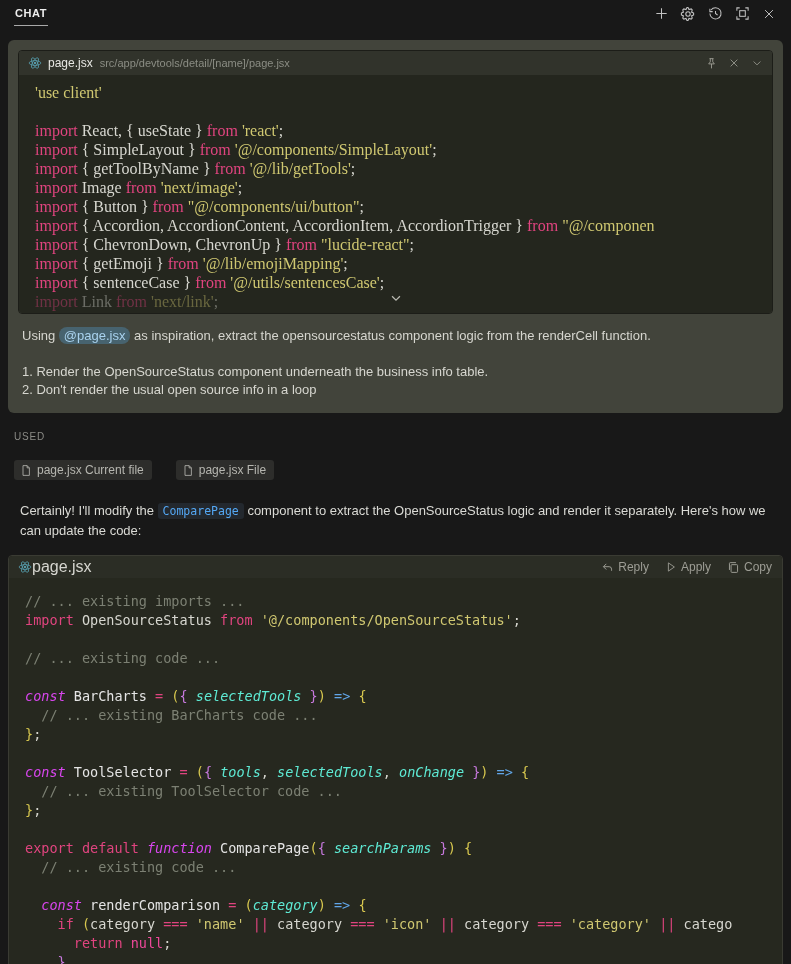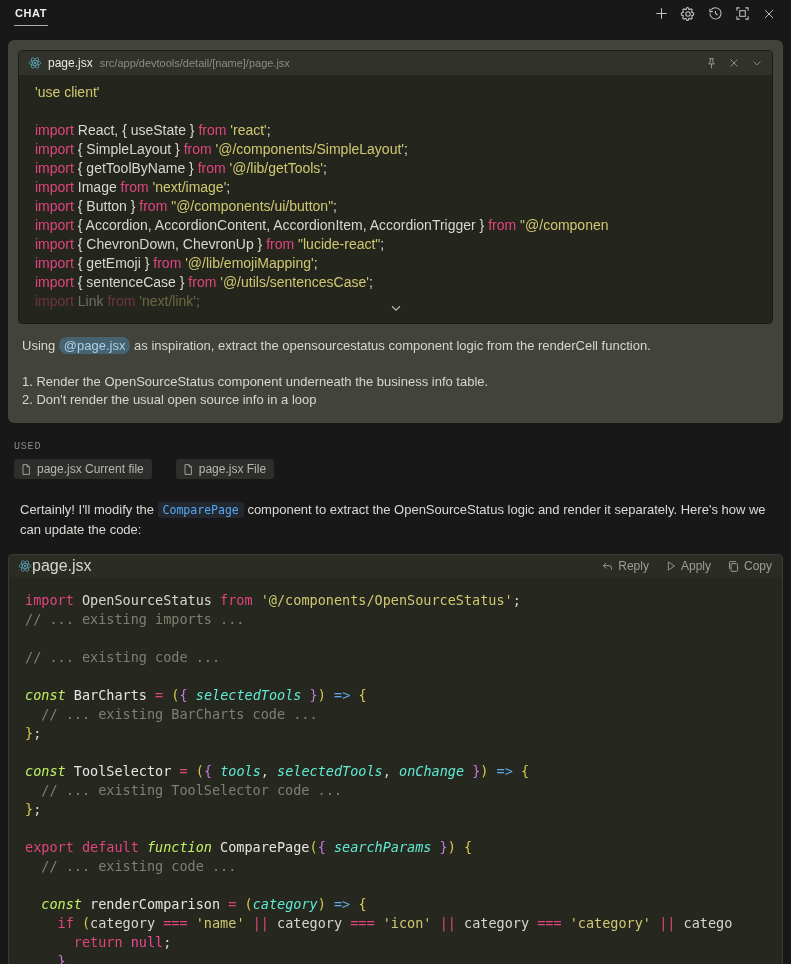--- a/index.html
+++ b/index.html
@@ -24,49 +24,49 @@
   .codeblock { border-radius:4px; overflow:hidden; border:1px solid #1c1d18; }
   .cb-header { display:flex; align-items:center; height:24px; padding:0 8px 0 9px;
     background:#31332b; cursor:pointer; }
   .cb-header .fname { font-size:12px; color:#e8e8e4; margin:0 7px 0 6px; }
   .cb-header .fpath { font-size:11px; color:#8b8d84; white-space:nowrap; overflow:hidden; }
   .cb-header .hicons { margin-left:auto; display:flex; align-items:center; gap:9px; }
   .hico { width:14px; height:14px; display:flex; align-items:center; justify-content:center; color:#9fa097; cursor:pointer; }
   .hico svg { stroke:#9fa097; fill:none; stroke-width:1.1; }
 
   .cb-body { position:relative; background:#24261e;
-    font-family:Liberation Sans, sans-serif; font-size:14px;
-    padding:8px 0 12px 16px; overflow:hidden; }
+    font-family:Liberation Serif, serif; font-size:16px;
+    padding:8px 0 2px 16px; overflow:hidden; }
   .cl { white-space:pre; height:19px; line-height:19px; }
 
   .body1 .cl:last-child { opacity:.4; }
   .expand-chevron { position:absolute; bottom:1px; left:50%; transform:translateX(-50%);
     color:#b9b9b2; cursor:pointer; }
   .expand-chevron svg { stroke:#b9b9b2; fill:none; stroke-width:1.4; }
 
   
   .tk-kw  { color:#e0447f; }
-  .tk-st  { color:#bef264; font-style:italic; }
+  .tk-st  { color:#d946ef; font-style:italic; }
   .tk-ar  { color:#61a6e8; }
   .tk-fn  { color:#e5e5e5; }
   .tk-str { color:#d0c871; }
   .tk-pr  { color:#5eead4; font-style:italic; }
   .tk-cm  { color:#7c8073; }
   .tk-pln { color:#d7d7d0; }
   .tk-b1  { color:#d8c84f; }
   .tk-b2  { color:#c678dd; }
   .tk-nl  { color:#ec4899; }
 
   .user-text { font-size:13px; line-height:18px; color:#d6d6cf; padding:13px 4px 0; }
   .user-text .para { margin-bottom:18px; }
   .mention-chip { background:#47636f; color:#a9d2ee; border-radius:8px; padding:1px 5px; cursor:pointer; }
 
   
   .used { margin:18px 14px 0; }
-  .used-label { font-size:10px; letter-spacing:.8px; color:#8b8b86; margin-bottom:7px;font-family:Liberation Mono, monospace; }
+  .used-label { font-size:10px; letter-spacing:.8px; color:#8b8b86; margin-bottom:18px; }
   .used-chips { display:flex; gap:24px; }
   .chip { display:inline-flex; align-items:center; gap:5px; background:#2d2d2b; border-radius:3px;
     padding:3px 8px 3px 6px; font-size:12px; color:#b6b6b0; cursor:pointer; }
   .chip svg { stroke:#b6b6b0; fill:none; stroke-width:1.1; }
 
   
   .assistant-text { margin:21px 20px 0; font-size:13px; line-height:19px; color:#dadad5; }
   .code-chip { background:#23282e; color:#54a8f5; border-radius:3px; padding:1px 5px;
     font-family:"DejaVu Sans Mono", monospace; font-size:11.5px; cursor:pointer; }
 
@@ -237,22 +237,22 @@
       <span class="action-btn">
         <svg width="13" height="13" viewBox="0 0 16 16">
             <rect x="5" y="4.5" width="8" height="9.5" rx="1"></rect>
             <path d="M3 11V3a1 1 0 0 1 1-1h7"></path>
           </svg>
         <span>Copy</span>
       </span>
     </span>
   </div>
   <div class="cb2-body">
+      <div class="cl"><span class="tk-cm">// ... existing imports ...</span></div>
       <div class="cl"><span class="tk-kw">import</span><span class="tk-pln"> OpenSourceStatus </span><span class="tk-kw">from</span><span class="tk-str"> '@/components/OpenSourceStatus'</span><span class="tk-pln">;</span></div>
-      <div class="cl"><span class="tk-cm">// ... existing imports ...</span></div>
       <div class="cl">&nbsp;</div>
       <div class="cl"><span class="tk-cm">// ... existing code ...</span></div>
       <div class="cl">&nbsp;</div>
       <div class="cl"><span class="tk-st">const</span><span class="tk-pln"> </span><span class="tk-fn">BarCharts</span><span class="tk-pln"> </span><span class="tk-kw">=</span><span class="tk-pln"> </span><span class="tk-b1">(</span><span class="tk-b2">{</span><span class="tk-pln"> </span><span class="tk-pr">selectedTools</span><span class="tk-pln"> </span><span class="tk-b2">}</span><span class="tk-b1">)</span><span class="tk-pln"> </span><span class="tk-ar">=&gt;</span><span class="tk-pln"> </span><span class="tk-b1">{</span></div>
       <div class="cl"><span class="tk-cm">  // ... existing BarCharts code ...</span></div>
       <div class="cl"><span class="tk-b1">}</span><span class="tk-pln">;</span></div>
       <div class="cl">&nbsp;</div>
       <div class="cl"><span class="tk-st">const</span><span class="tk-pln"> </span><span class="tk-fn">ToolSelector</span><span class="tk-pln"> </span><span class="tk-kw">=</span><span class="tk-pln"> </span><span class="tk-b1">(</span><span class="tk-b2">{</span><span class="tk-pln"> </span><span class="tk-pr">tools</span><span class="tk-pln">, </span><span class="tk-pr">selectedTools</span><span class="tk-pln">, </span><span class="tk-pr">onChange</span><span class="tk-pln"> </span><span class="tk-b2">}</span><span class="tk-b1">)</span><span class="tk-pln"> </span><span class="tk-ar">=&gt;</span><span class="tk-pln"> </span><span class="tk-b1">{</span></div>
       <div class="cl"><span class="tk-cm">  // ... existing ToolSelector code ...</span></div>
       <div class="cl"><span class="tk-b1">}</span><span class="tk-pln">;</span></div>

